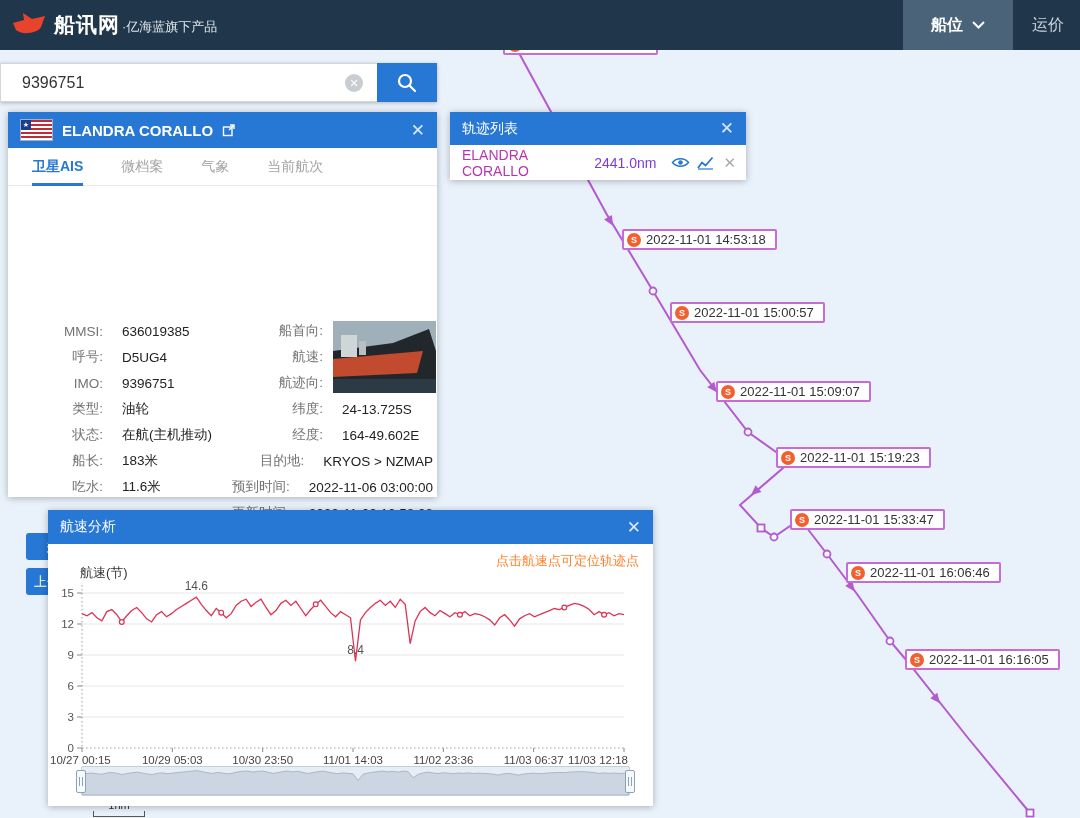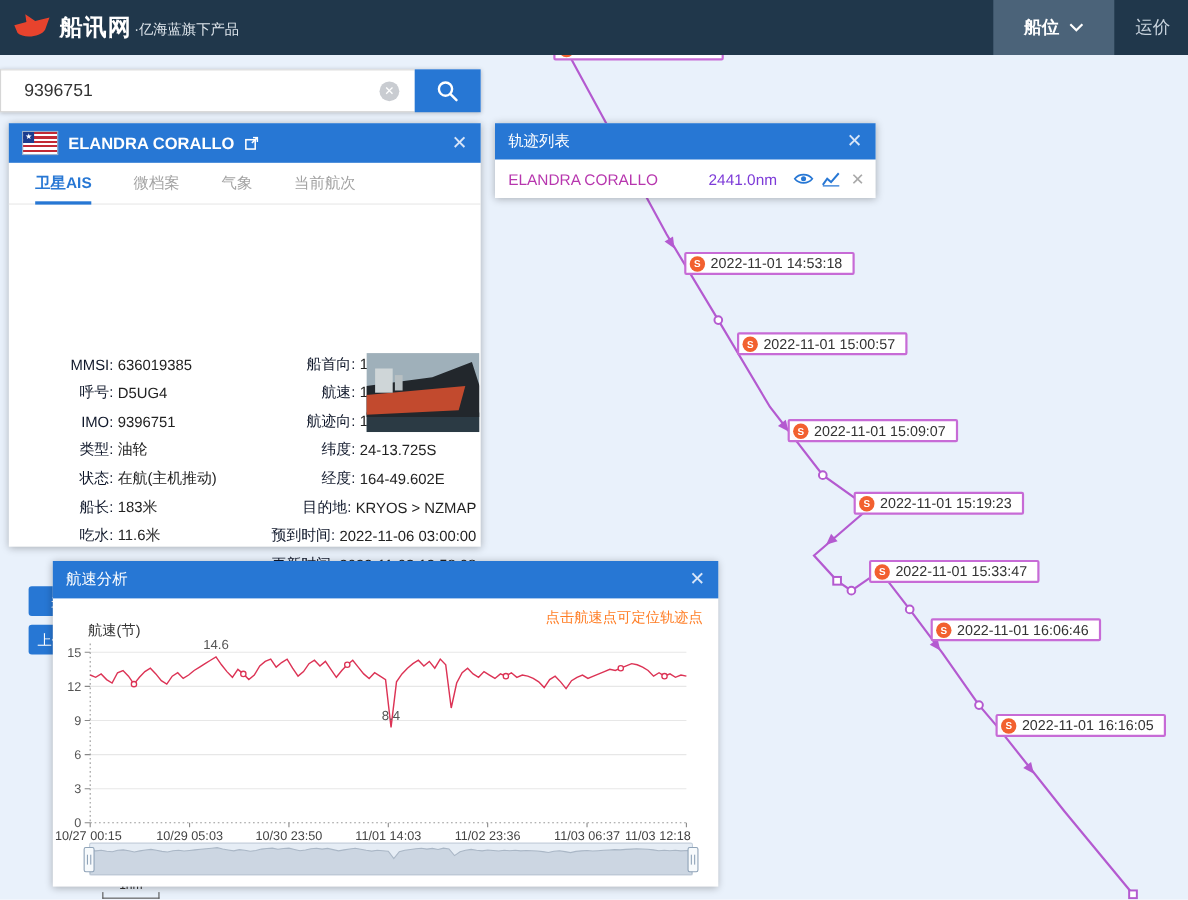--- a/index.html
+++ b/index.html
@@ -51,32 +51,32 @@
   #flag-icon .canton { position:absolute; left:0; top:0; width:10px; height:10px; background:#1b3d8f;
        color:#fff; font-size:7px; line-height:10px; text-align:center; }
   #ext-link { display:inline-flex; }
   #ship-tabs { display:flex; height:38px; align-items:center; padding-left:24px; gap:38px;
        border-bottom:1px solid #e8e8e8; }
   .tab { font-size:14px; color:#a3a3a3; cursor:pointer; height:38px; line-height:36px; }
   .tab.active { color:var(--panel_blue); font-weight:bold; border-bottom:3px solid var(--panel_blue); }
   #details-left { position:absolute; left:18px; top:206px; width:190px; }
   #details-right { position:absolute; left:200px; top:206px; width:225px; }
   .drow { display:flex; height:26px; align-items:center; font-size:13.5px; }
-  .dlabel { color:#0f172a; text-align:right; }
+  .dlabel { color:#737373; text-align:right; }
   #details-left .dlabel { width:77px; }
   #details-right .dlabel { width:115px; }
-  .dvalue { color:#222; margin-left:4px; white-space:nowrap; }
+  .dvalue { color:#222; margin-left:19px; white-space:nowrap; }
   #ship-photo { position:absolute; left:325px; top:209px; width:103px; height:72px; overflow:hidden; }
   .btn-row { position:absolute; left:18px; width:400px; display:flex; gap:16px; }
   #ship-actions-row1 { top:421px; } #ship-actions-row2 { top:456px; }
   .pbtn { min-width:66px; height:27px; background:var(--panel_blue); color:#fff; border:none; border-radius:3px;
        font-size:13px; cursor:pointer; padding:0 8px; font-family:inherit; }
 
   
-  #track-list-panel { left:450px; top:112px; width:346px; height:68px; }
+  #track-list-panel { left:450px; top:112px; width:296px; height:68px; }
   #track-list-panel .panel-header { height:33px; font-size:14px; }
   #track-row { display:flex; align-items:center; height:35px; padding:0 10px 0 12px; font-size:14px; }
   #track-vessel-name { color:var(--name_magenta); flex:1; }
   #track-distance { color:var(--distance_purple); margin-right:8px; }
   .row-ico { margin-left:7px; cursor:pointer; display:inline-flex; }
   #track-row .gray-x { color:#a9a9a9; font-size:15px; margin-left:9px; cursor:pointer; }
 
   
   #speed-panel { left:2px; top:510px; width:605px; height:296px;margin-left:46px; }
   #speed-panel .panel-header { height:34px; font-size:14px; }

